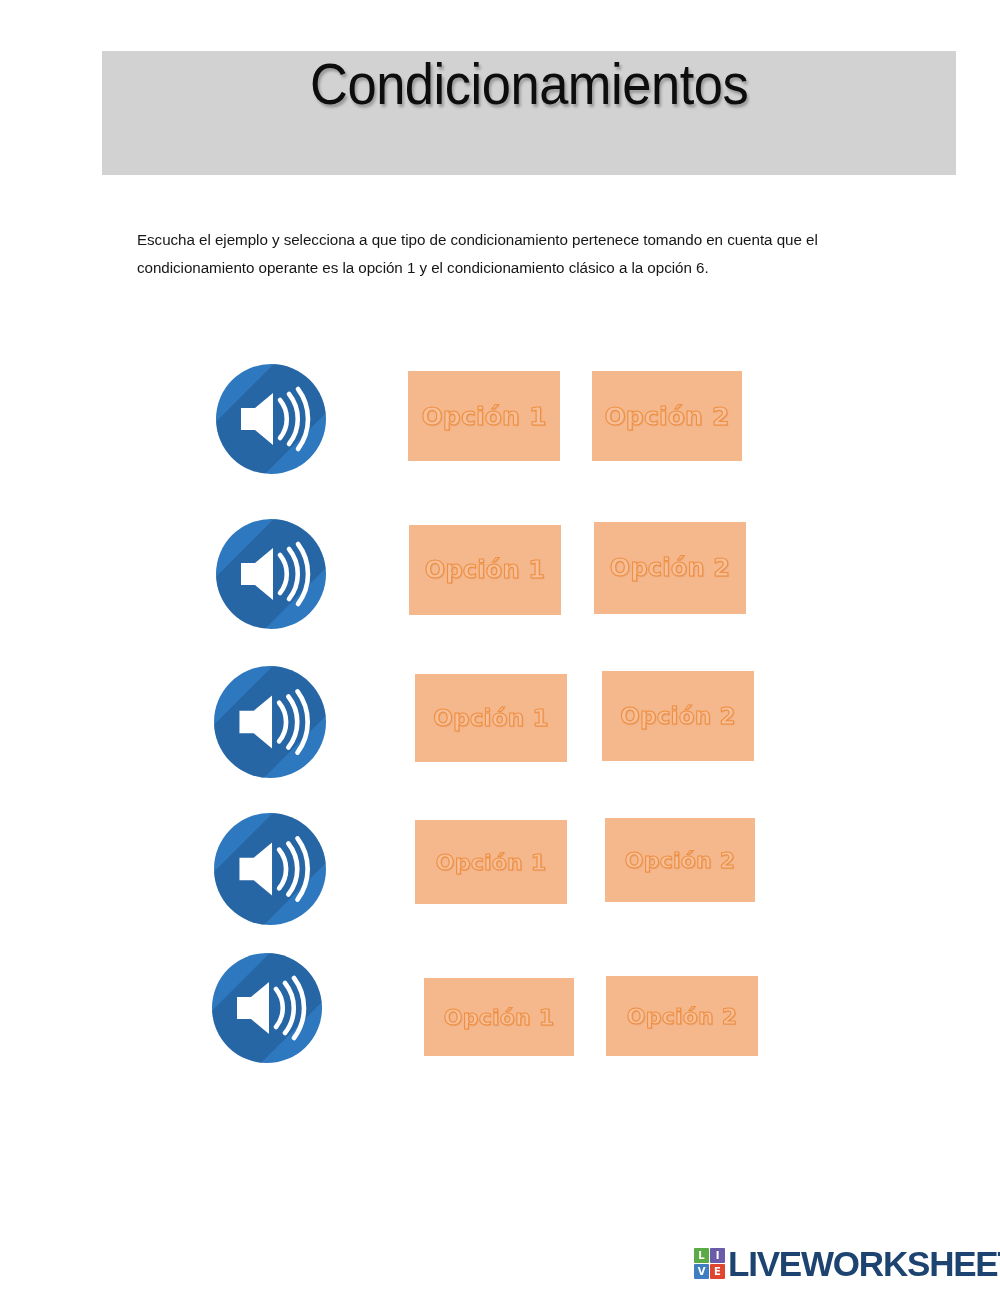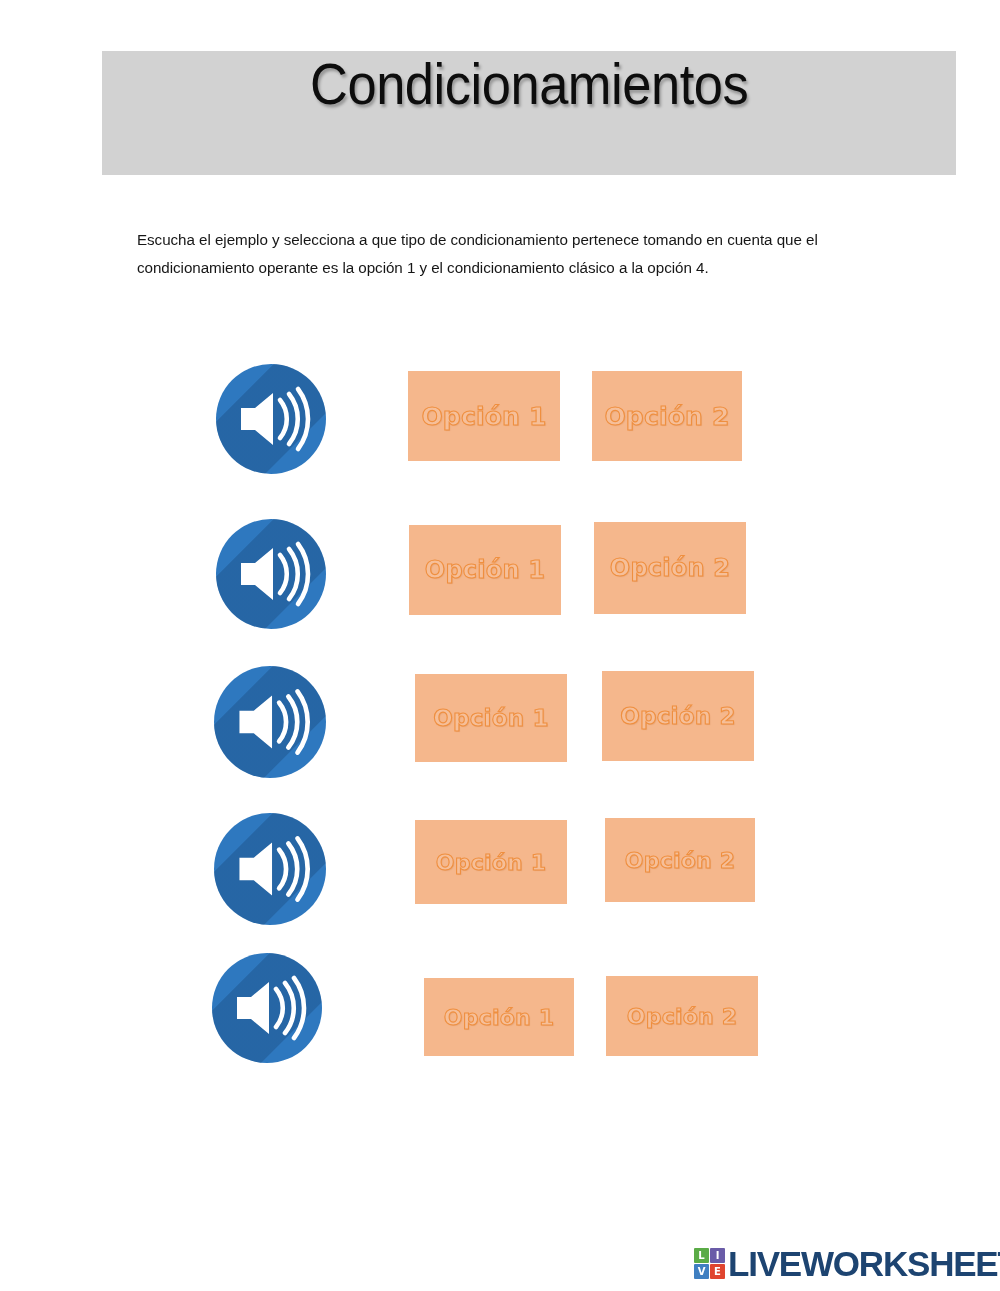--- a/index.html
+++ b/index.html
@@ -154,21 +154,21 @@
     line-height: 1;
   }
 </style>
 </head>
 <body>
 
 <div class="header-band">
   <div class="header-title">Condicionamientos</div>
 </div>
 
-<div class="instructions">Escucha el ejemplo y selecciona a que tipo de condicionamiento pertenece tomando en cuenta que el condicionamiento operante es la opción 1 y el condicionamiento clásico a la opción 4.</div>
+<div class="instructions">Escucha el ejemplo y selecciona a que tipo de condicionamiento pertenece tomando en cuenta que el condicionamiento operante es la opción 1 y el condicionamiento clásico a la opción 6.</div>
 
 <div class="rows-area" id="rows-area">
     <div class="ex-row">
       <div class="speaker" style="left: 216px; top: 364px; width: 110px; height: 110px;">
         <div class="shadow-wedge" style="width: 110px; height: 110px;"></div>
     <svg viewBox="0 0 110 110" xmlns="http://www.w3.org/2000/svg" style="width: 110px; height: 110px;">
       <g fill="#ffffff">
         <path d="M25 44 h14 L57 29 v52 L39 66 H25 Z"></path>
         <path d="M64 36 a30 30 0 0 1 0 38" fill="none" stroke="#ffffff" stroke-width="4.6" stroke-linecap="round"></path>
         <path d="M73 30 a40 40 0 0 1 0 50" fill="none" stroke="#ffffff" stroke-width="4.6" stroke-linecap="round"></path>

